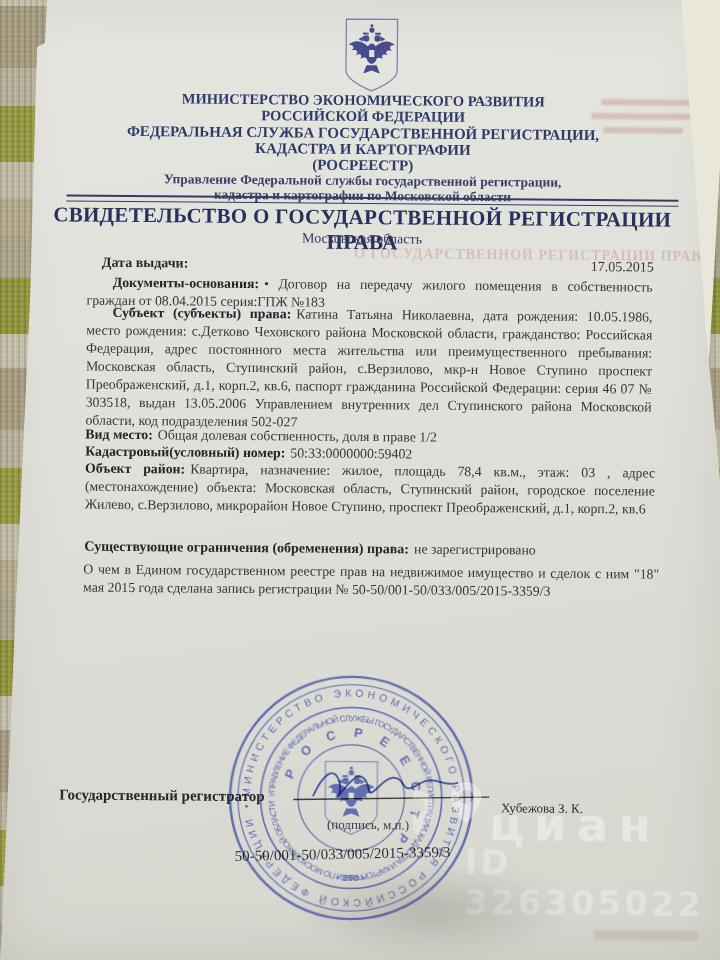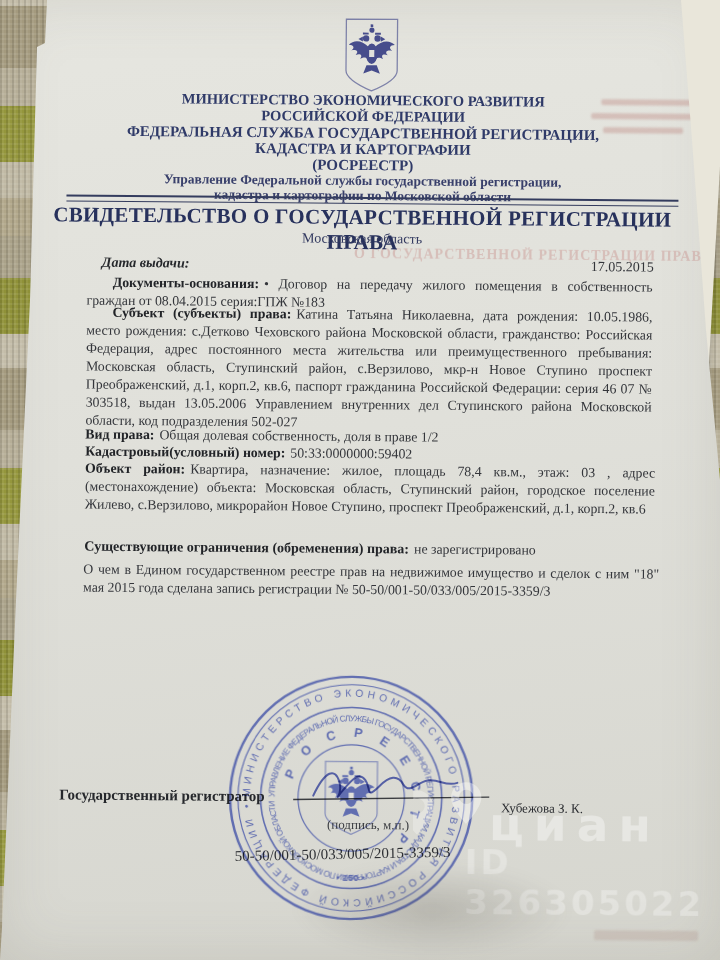--- a/index.html
+++ b/index.html
@@ -34,21 +34,21 @@
   .hdr .gap{height:1px;}
   .hdr .h3{font-size:13.5px;line-height:15px;font-weight:bold;color:#39406b;}
   .rule{position:absolute;left:64px;top:197px;width:612px;height:4px;
         border-top:2.5px solid #343c5e;border-bottom:1.5px solid #343c5e;}
   .title{position:absolute;left:40px;top:205px;width:640px;text-align:center;
          font-size:21px;font-weight:bold;color:#27315c;letter-spacing:.3px;}
   .region{position:absolute;left:40px;top:231px;width:640px;text-align:center;
           font-size:14px;color:#333a60;}
   .daterow{position:absolute;left:100px;top:257px;width:552px;display:flex;
            justify-content:space-between;font-size:14px;color:#33353a;}
-  .daterow .lbl{font-weight:bold;color:#26282c;font-style:italic;}
+  .daterow .lbl{font-weight:bold;color:#26282c;}
   .para{position:absolute;left:85px;width:566px;margin:0;font-size:13.8px;line-height:18px;
         text-align:justify;color:#34363b;}
   .para .lbl{font-weight:bold;color:#222428;margin-right:5px;}
   .indent{text-indent:26px;}
   .p-docs{top:276px;}
   .p-subject{top:306px;}
   .p-vid{top:428px;}
   .p-kad{top:445px;}
   .p-object{top:462px;width:570px;}
   .p-restr{top:540px;}
@@ -140,21 +140,21 @@
 
     <div class="daterow">
       <span class="lbl">Дата выдачи:</span>
       <span>17.05.2015</span>
     </div>
 
     <p class="para indent p-docs"><span class="lbl">Документы-основания:</span><span>• Договор на передачу жилого помещения в собственность граждан от 08.04.2015 серия:ГПЖ №183</span></p>
 
     <p class="para indent p-subject"><span class="lbl">Субъект (субъекты) права:</span><span>Катина Татьяна Николаевна, дата рождения: 10.05.1986, место рождения: с.Детково Чеховского района Московской области, гражданство: Российская Федерация, адрес постоянного места жительства или преимущественного пребывания: Московская область, Ступинский район, с.Верзилово, мкр-н Новое Ступино проспект Преображенский, д.1, корп.2, кв.6, паспорт гражданина Российской Федерации: серия 46 07 № 303518, выдан 13.05.2006 Управлением внутренних дел Ступинского района Московской области, код подразделения 502-027</span></p>
 
-    <p class="para p-vid"><span class="lbl">Вид права:</span><span>Общая долевая собственность, доля в праве 1/2</span></p>
+    <p class="para p-vid"><span class="lbl">Вид место:</span><span>Общая долевая собственность, доля в праве 1/2</span></p>
 
     <p class="para p-kad"><span class="lbl">Кадастровый(условный) номер:</span><span>50:33:0000000:59402</span></p>
 
     <p class="para p-object"><span class="lbl">Объект район:</span><span>Квартира, назначение: жилое, площадь 78,4 кв.м., этаж: 03 , адрес (местонахождение) объекта: Московская область, Ступинский район, городское поселение Жилево, с.Верзилово, микрорайон Новое Ступино, проспект Преображенский, д.1, корп.2, кв.6</span></p>
 
     <p class="para p-restr"><span class="lbl">Существующие ограничения (обременения) права:</span><span>не зарегистрировано</span></p>
 
     <p class="para p-record">О чем в Едином государственном реестре прав на недвижимое имущество и сделок с ним  "18" мая 2015 года сделана запись регистрации № 50-50/001-50/033/005/2015-3359/3</p>
 
     <div class="registrar">Государственный регистратор</div>

